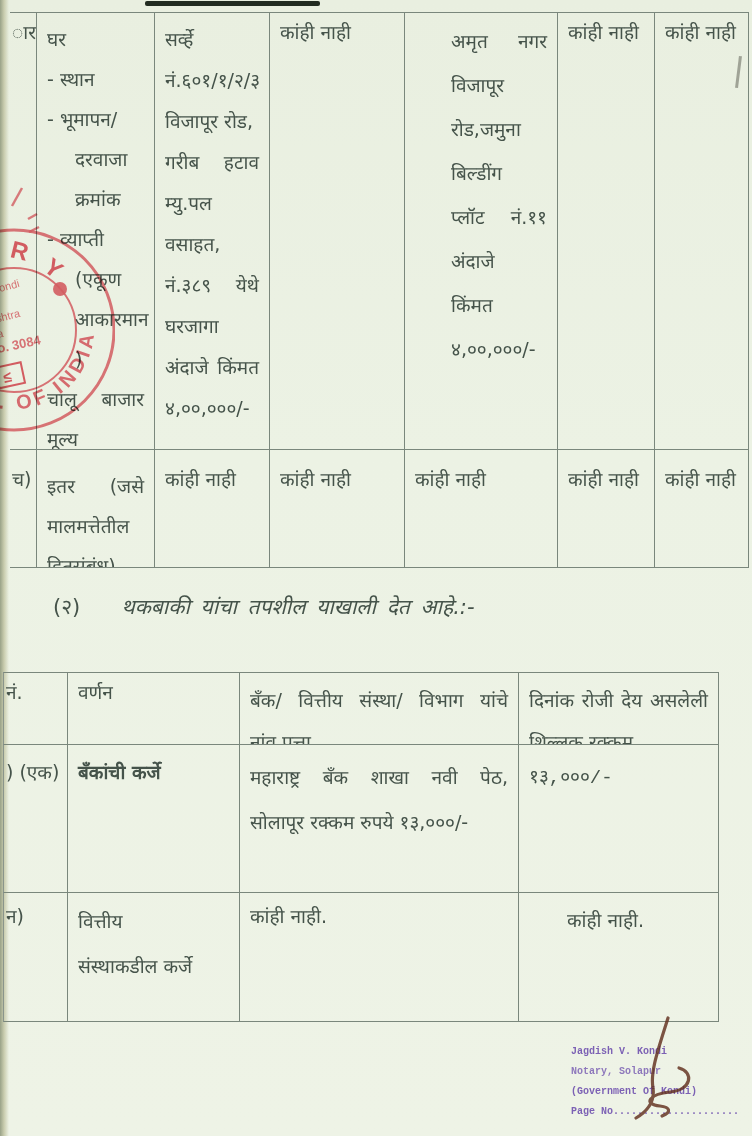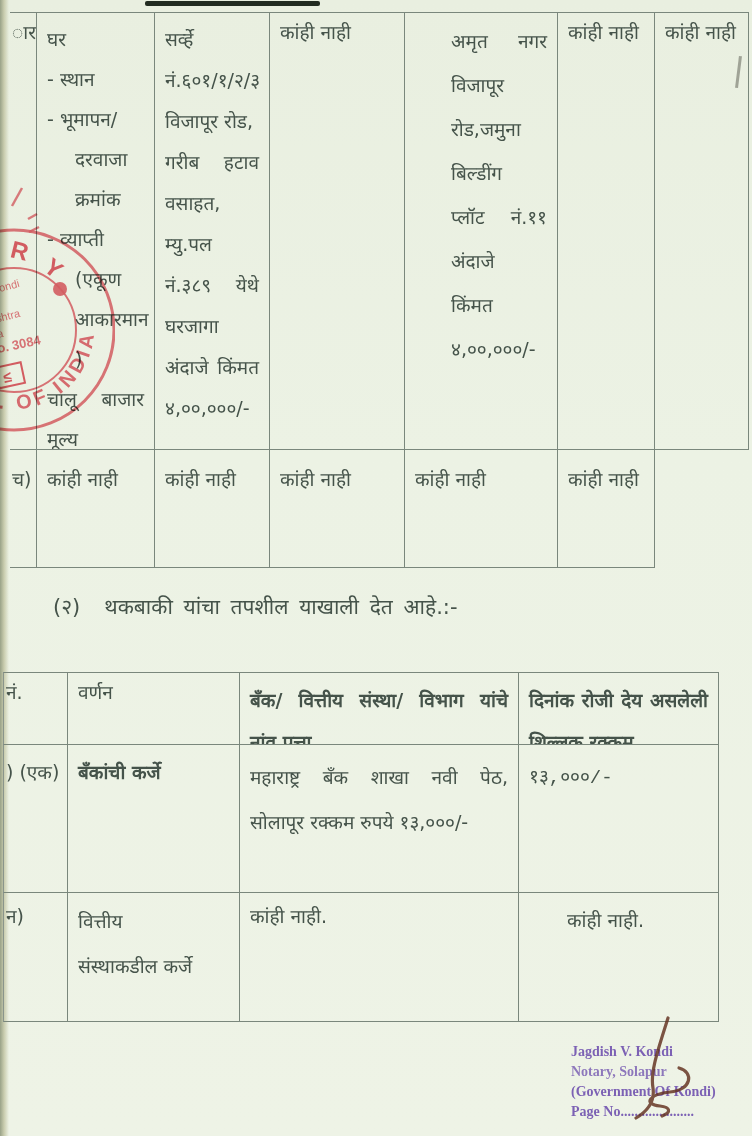--- a/index.html
+++ b/index.html
@@ -18,36 +18,36 @@
   .tbl2{left:3px;top:672px;grid-template-columns:65px 172px 279px 200px;
         grid-template-rows:73px 148px 129px;font-size:19px;}
   .cell{border-right:1px solid #7a877c;border-bottom:1px solid #7a877c;
         padding:6px 6px 0 10px;box-sizing:border-box;overflow:hidden;}
   .bt{border-top:1px solid #7a877c;}
   .bl{border-left:1px solid #8a958b;}
   .c0{padding-left:2px;padding-right:2px;}
   .lh40>div{line-height:40px;}
   .lh41>div{line-height:41px;}
   .lh44>div{line-height:44px;margin-left:36px;}
-  .lh42>div{line-height:42px;font-weight:bold;}
+  .lh42>div{line-height:42px;}
   .lh45>div{line-height:45px;}
   .ind{padding-left:28px;}
   .just{text-align:justify;text-align-last:justify;padding-right:4px;}
   .pt16{padding-top:16px;}
 
   
   .para{position:absolute;left:53px;top:583px;width:648px;display:flex;gap:24px;
         font-size:21px;color:#45534a;line-height:49px;}
   .para .plines{width:600px;}
-  .para .l2{}
+  .para .l2{margin-left:17px;font-style:italic;}
   .para{word-spacing:4px;}
 
   
   .pstamp{position:absolute;left:571px;top:1042px;color:#7457b1;opacity:.93;
-        font-family:Liberation Serif, serif;font-weight:bold;font-size:14px;
+        font-family:Liberation Mono, monospace;font-weight:bold;font-size:10px;
         line-height:20px;white-space:nowrap;}
   .pstamp .f1{opacity:.85;}
 
   
   .rstamp{position:absolute;left:-95px;top:180px;mix-blend-mode:multiply;opacity:.88;}
   .sig{position:absolute;left:600px;top:1008px;}
   .rtxt{font-family:"Liberation Sans",sans-serif;fill:#e14b58;}
 </style>
 </head>
 <body>
@@ -73,22 +73,22 @@
       <div class="ind">आकारमान</div>
       <div class="ind">)</div>
       <div class="just">चालू बाजार</div>
       <div>मूल्य</div>
     </div>
     <div class="cell bt lh41">
       <div>सर्व्हे</div>
       <div>नं.६०१/१/२/३</div>
       <div>विजापूर रोड,</div>
       <div class="just">गरीब हटाव</div>
+      <div>म्यु.पल</div>
       <div>वसाहत,</div>
-      <div>म्यु.पल</div>
       <div class="just">नं.३८९ येथे</div>
       <div>घरजागा</div>
       <div class="just">अंदाजे किंमत</div>
       <div>४,००,०००/-</div>
     </div>
     <div class="cell bt">
       <div>कांही नाही</div>
     </div>
     <div class="cell bt lh44">
       <div class="just">अमृत नगर विजापूर</div>
@@ -98,20 +98,25 @@
     </div>
     <div class="cell bt">
       <div>कांही नाही</div>
     </div>
     <div class="cell bt">
       <div>कांही नाही</div>
     </div>
 
     <div class="cell c0 pt16">
       <div>च)</div>
+    </div>
+    <div class="cell lh40 pt16">
+      <div class="just">इतर (जसे</div>
+      <div>मालमत्तेतील</div>
+      <div>हितसंबंध)</div>
     </div>
     <div class="cell pt16">
       <div>कांही नाही</div>
     </div>
     <div class="cell pt16">
       <div>कांही नाही</div>
     </div>
     <div class="cell pt16">
       <div>कांही नाही</div>
     </div>

